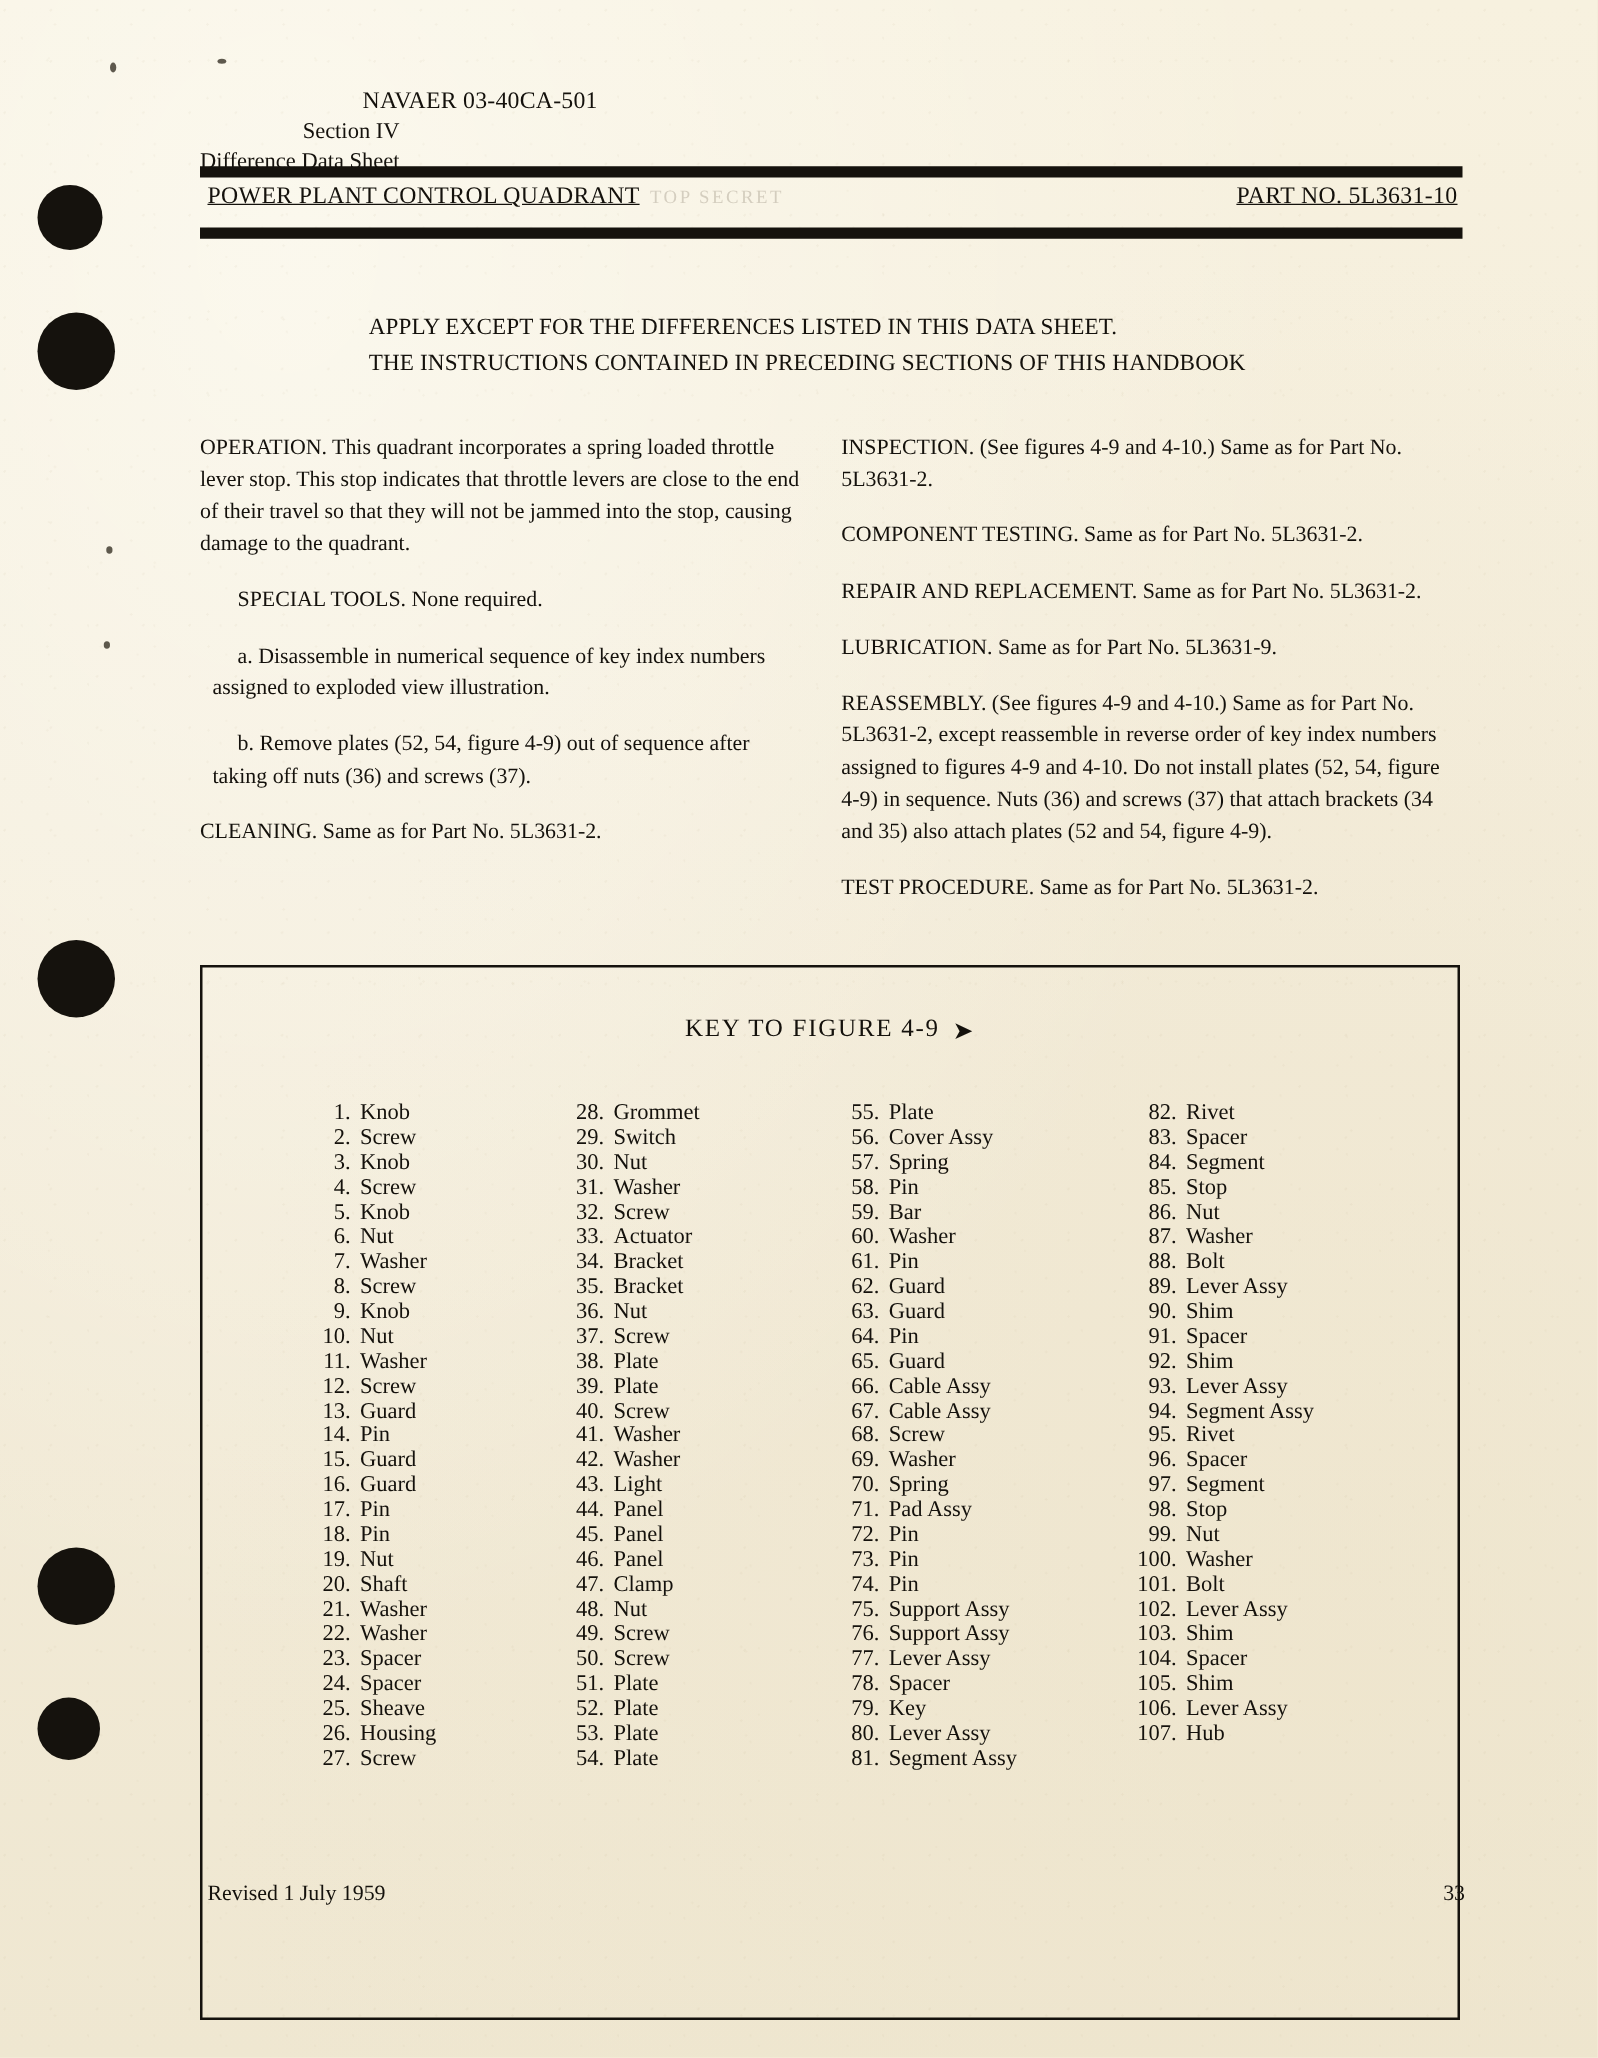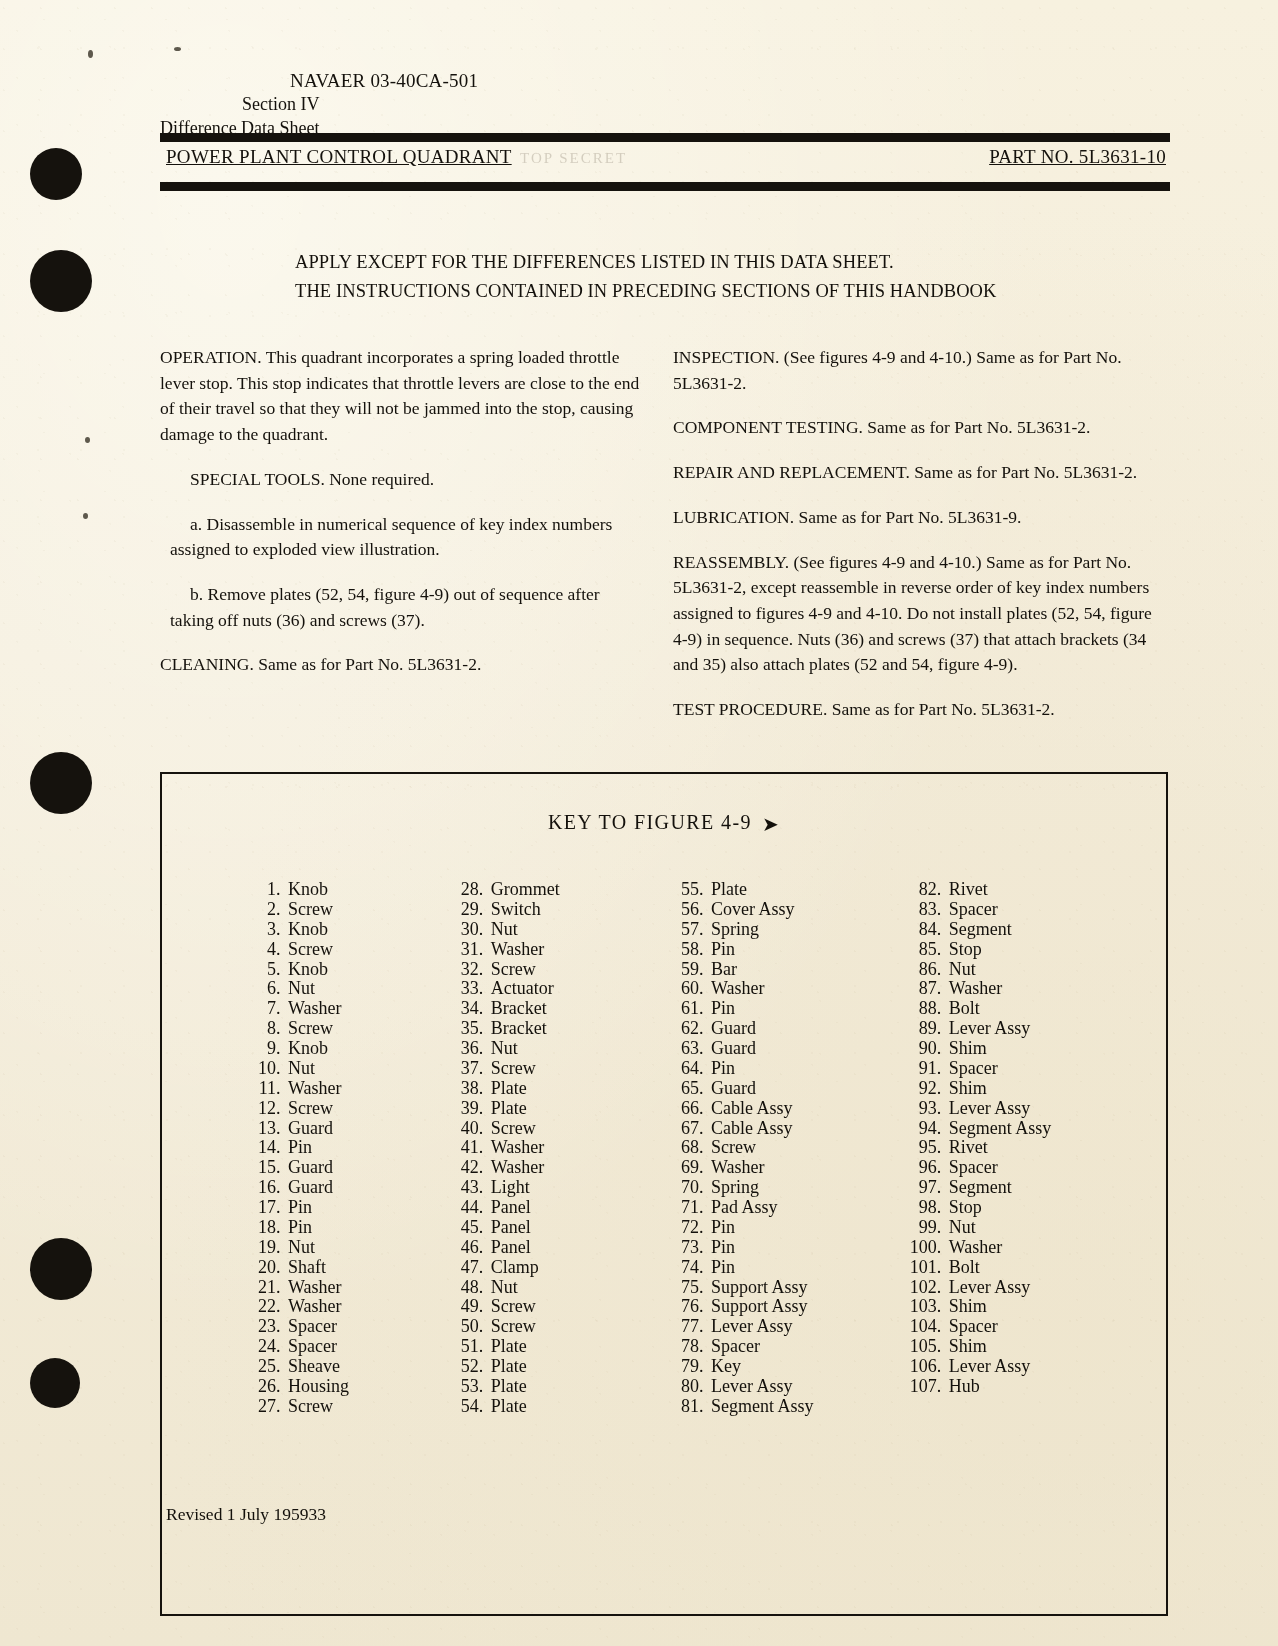--- a/index.html
+++ b/index.html
@@ -123,21 +123,21 @@
   .keycol.c3{width:272px;}
   .keycol.c4{width:260px;}
   .kitem{display:flex;white-space:nowrap;}
   .kitem .num{width:34px;text-align:right;}
   .kitem .dot{width:12px;}
   .kitem .lbl{}
 
   
   .footer{
     position:absolute;left:166px;top:1504px;width:1006px;
-    display:flex;font-size:17.5px;
+    display:flex;justify-content:space-between;font-size:17.5px;
   }
 </style>
 </head>
 <body>
 
 <div class="paper"></div>
 <div class="grain"></div>
 
 <div class="punch h1"></div>
 <div class="punch h2"></div>

